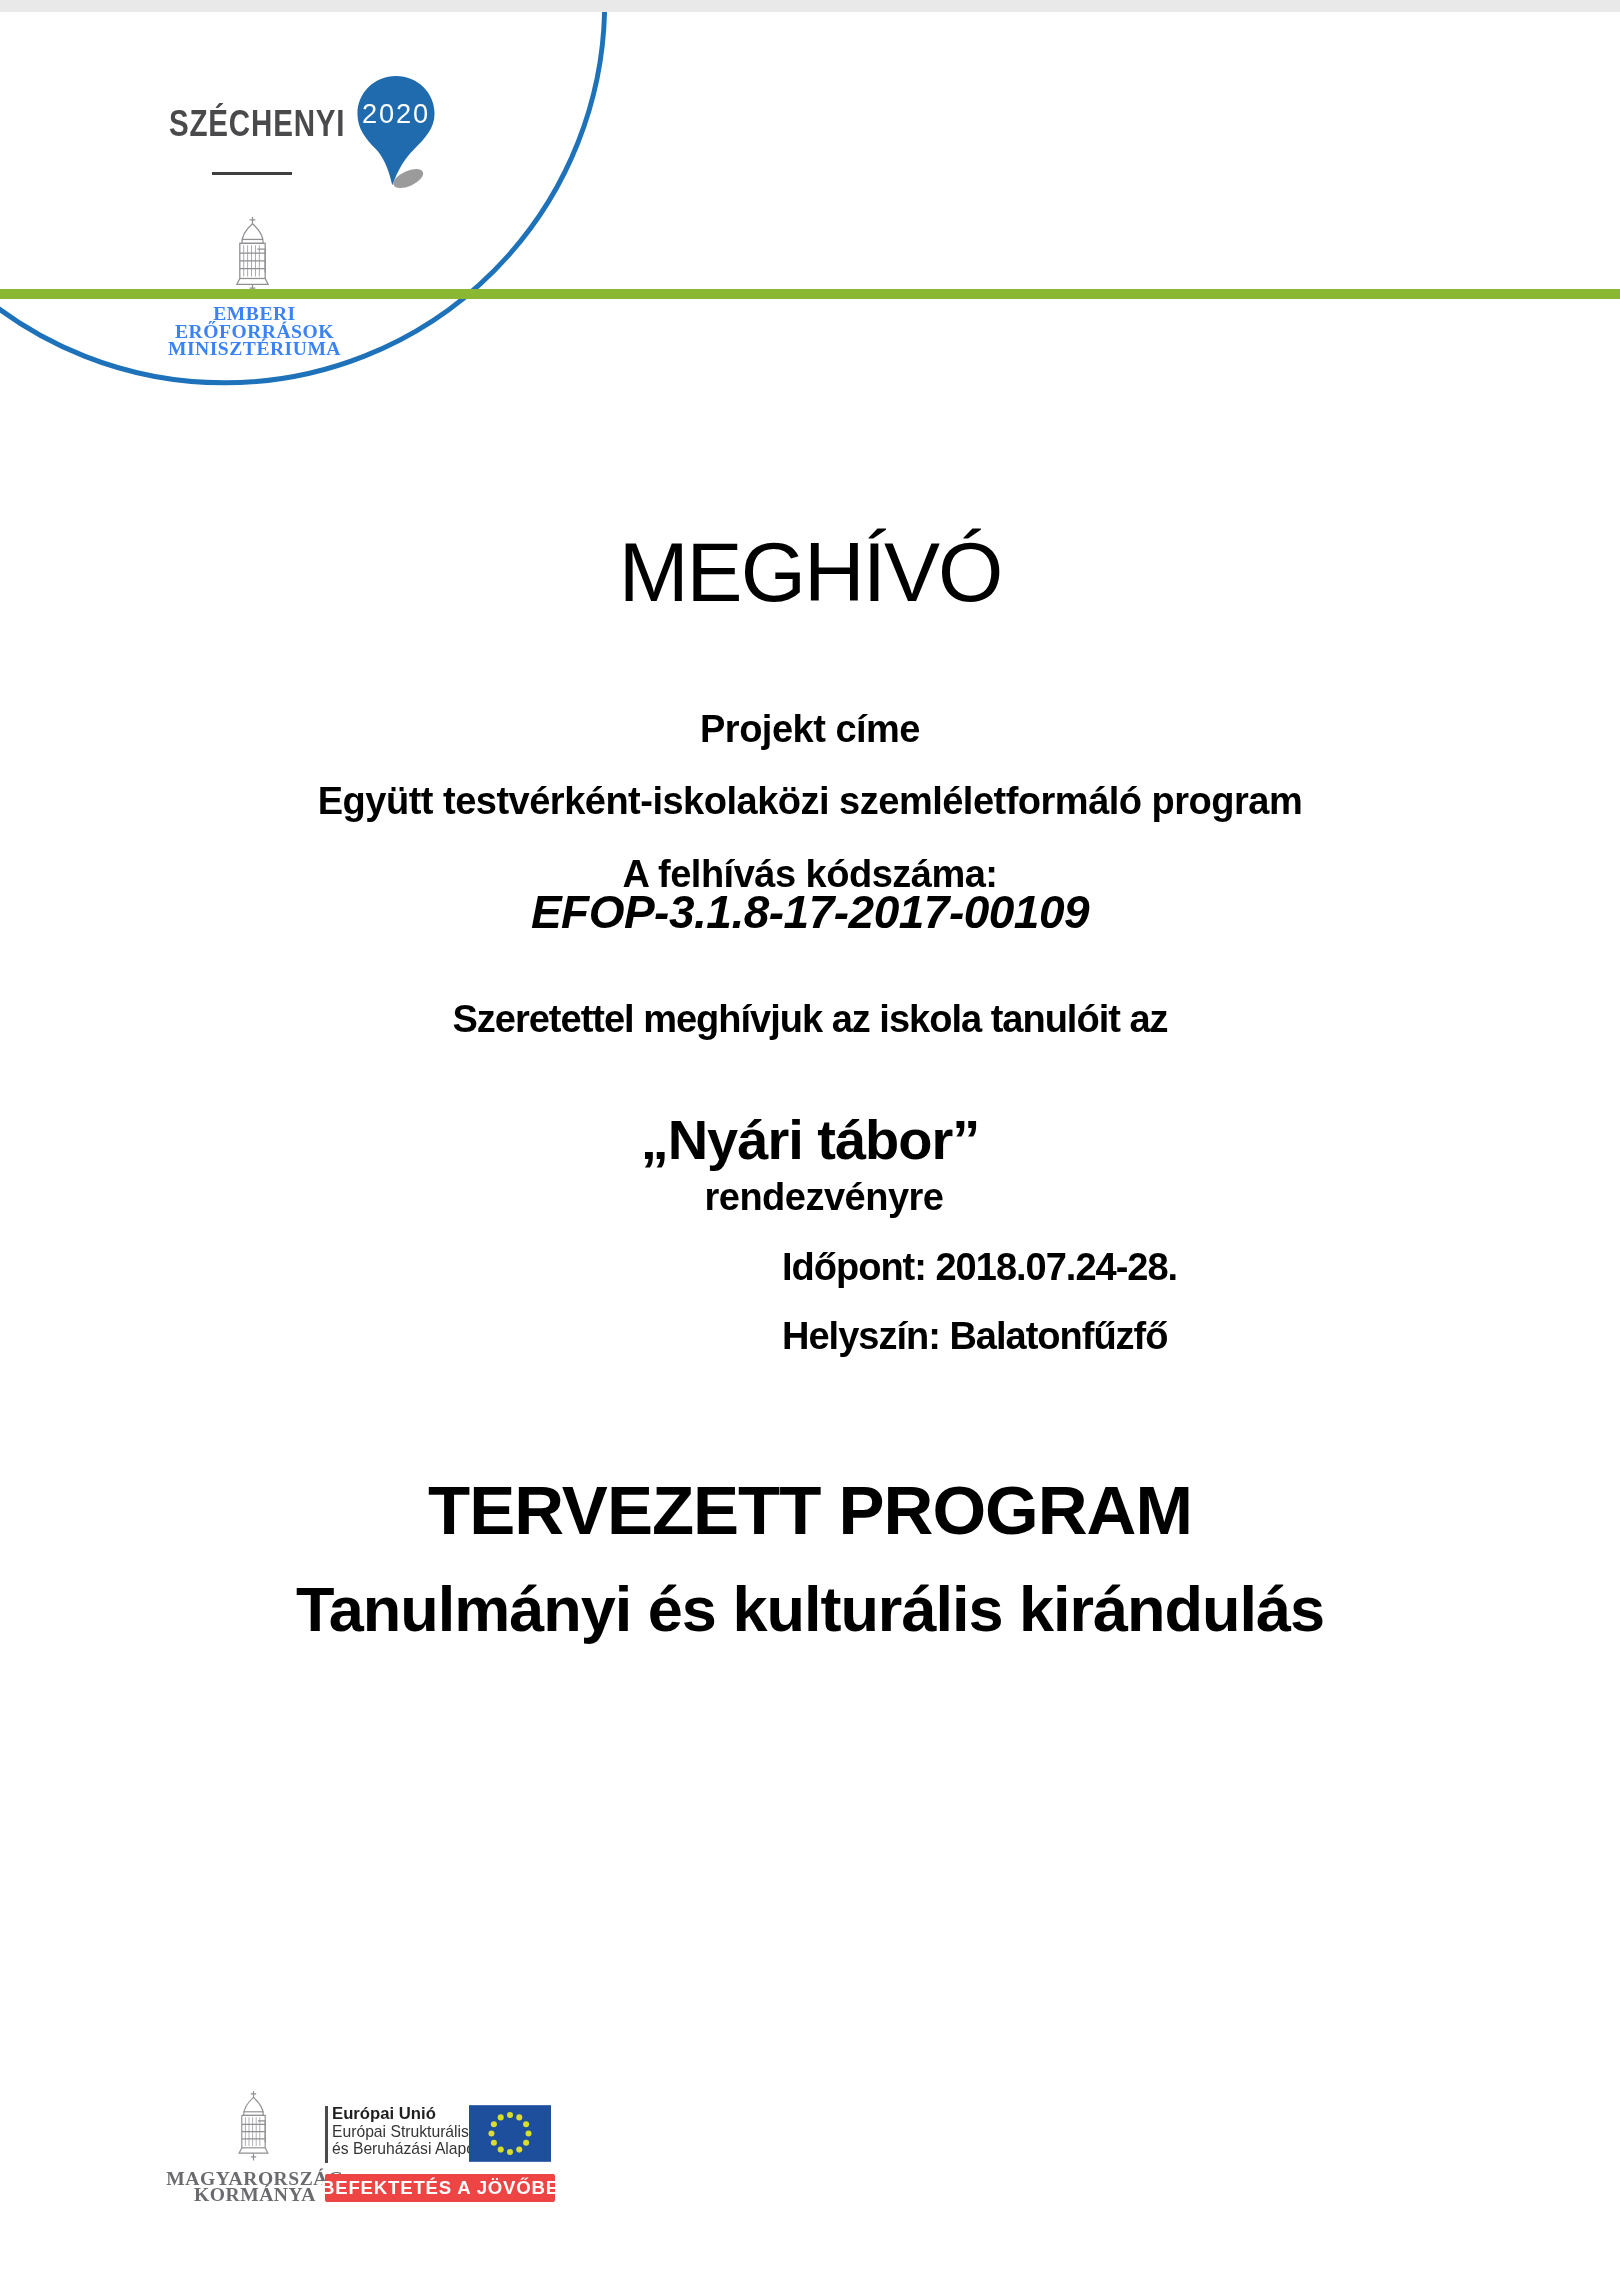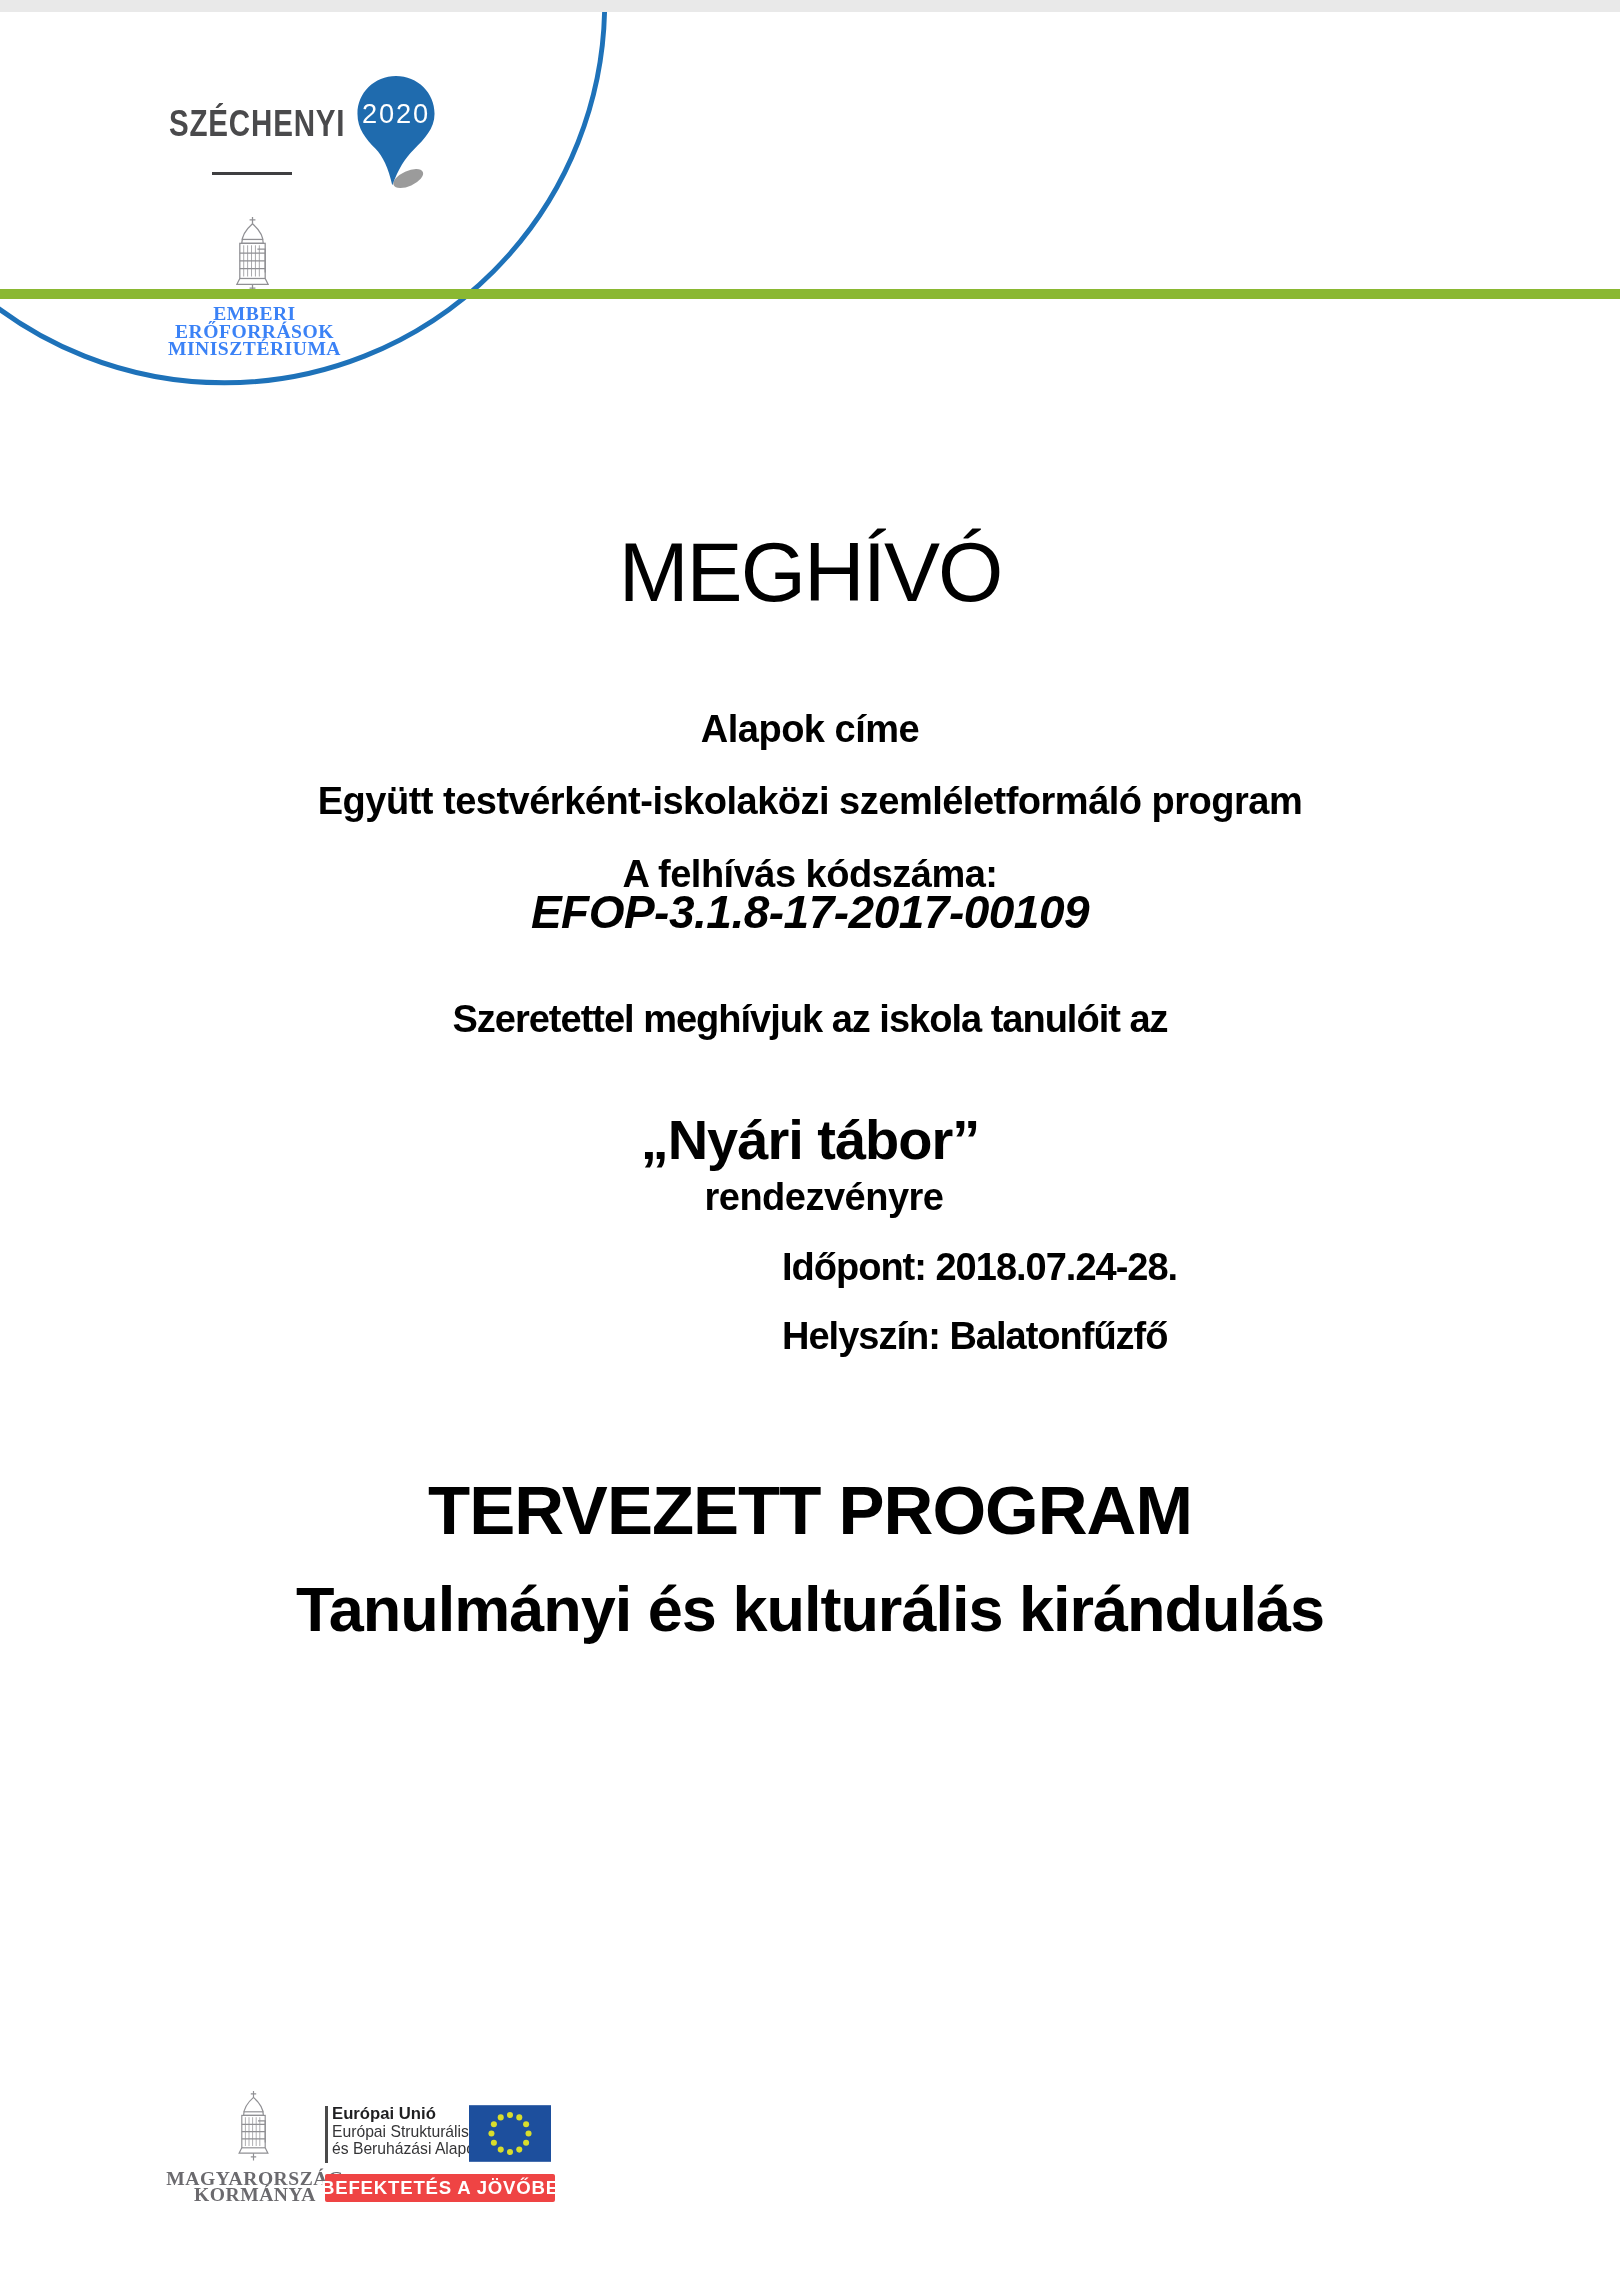--- a/index.html
+++ b/index.html
@@ -102,21 +102,21 @@
   </svg>
   <div class="ministry">
     <div>EMBERI ERŐFORRÁSOK</div>
     <div>MINISZTÉRIUMA</div>
   </div>
 
   <div class="green-line"></div>
 
   <main>
     <h1 class="line title">MEGHÍVÓ</h1>
-    <p class="line b l-project">Alapok címe</p>
+    <p class="line b l-project">Projekt címe</p>
     <p class="line b l-name">Együtt testvérként-iskolaközi szemléletformáló program</p>
     <p class="line b l-calllabel">A felhívás kódszáma:</p>
     <p class="line b l-callcode">EFOP-3.1.8-17-2017-00109</p>
     <p class="line b l-invite">Szeretettel meghívjuk az iskola tanulóit az</p>
     <p class="line b l-event">„Nyári tábor”</p>
     <p class="line b l-suffix">rendezvényre</p>
     <p class="b l-date">Időpont: 2018.07.24-28.</p>
     <p class="b l-loc">Helyszín: Balatonfűzfő</p>
     <h2 class="line b l-prog">TERVEZETT PROGRAM</h2>
     <h2 class="line b l-sub">Tanulmányi és kulturális kirándulás</h2>

